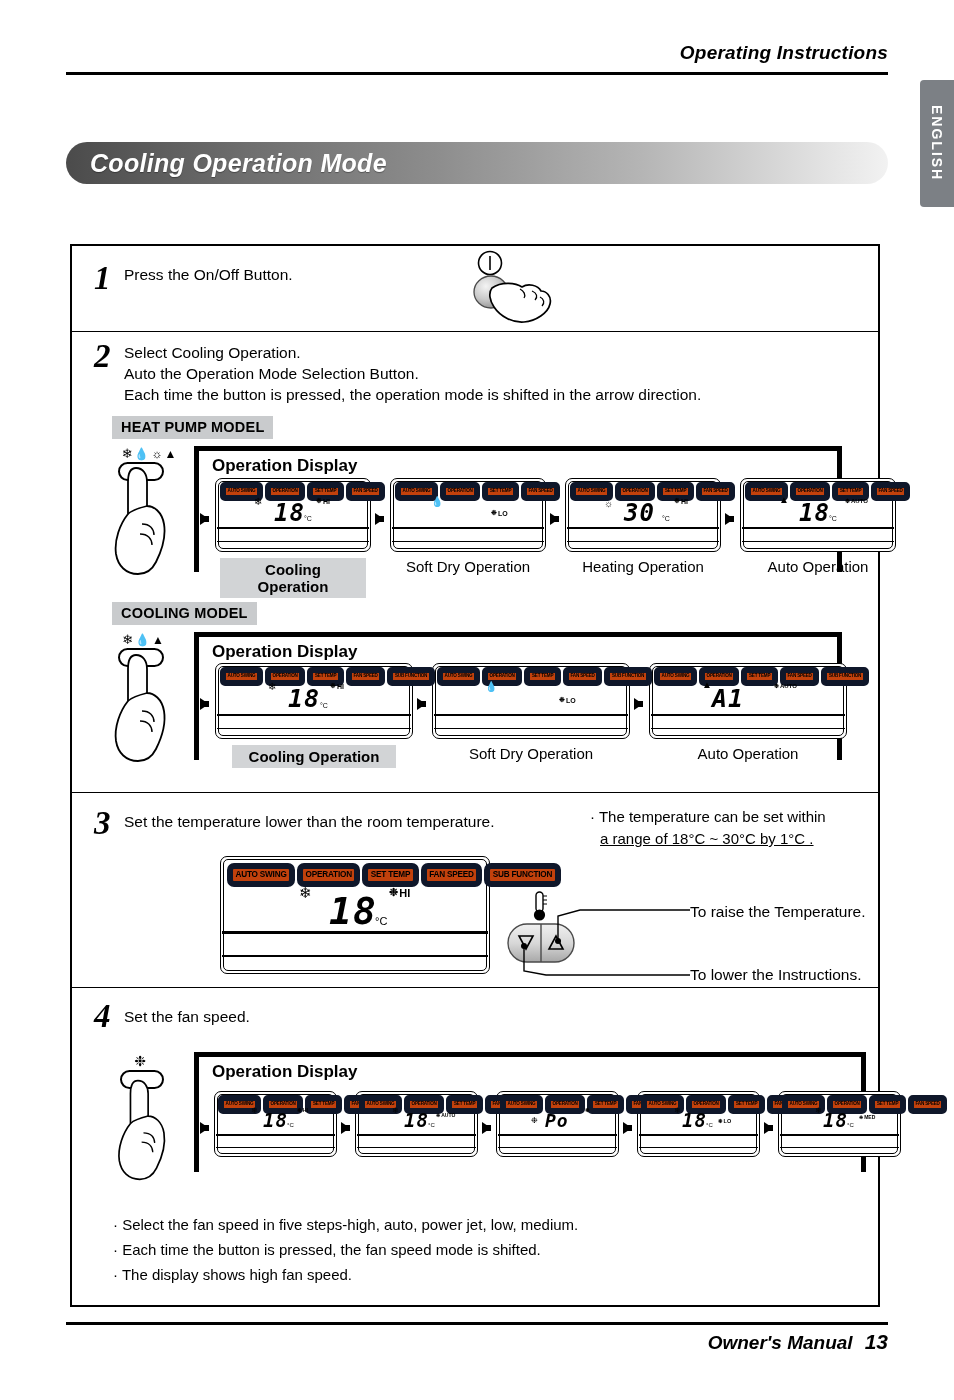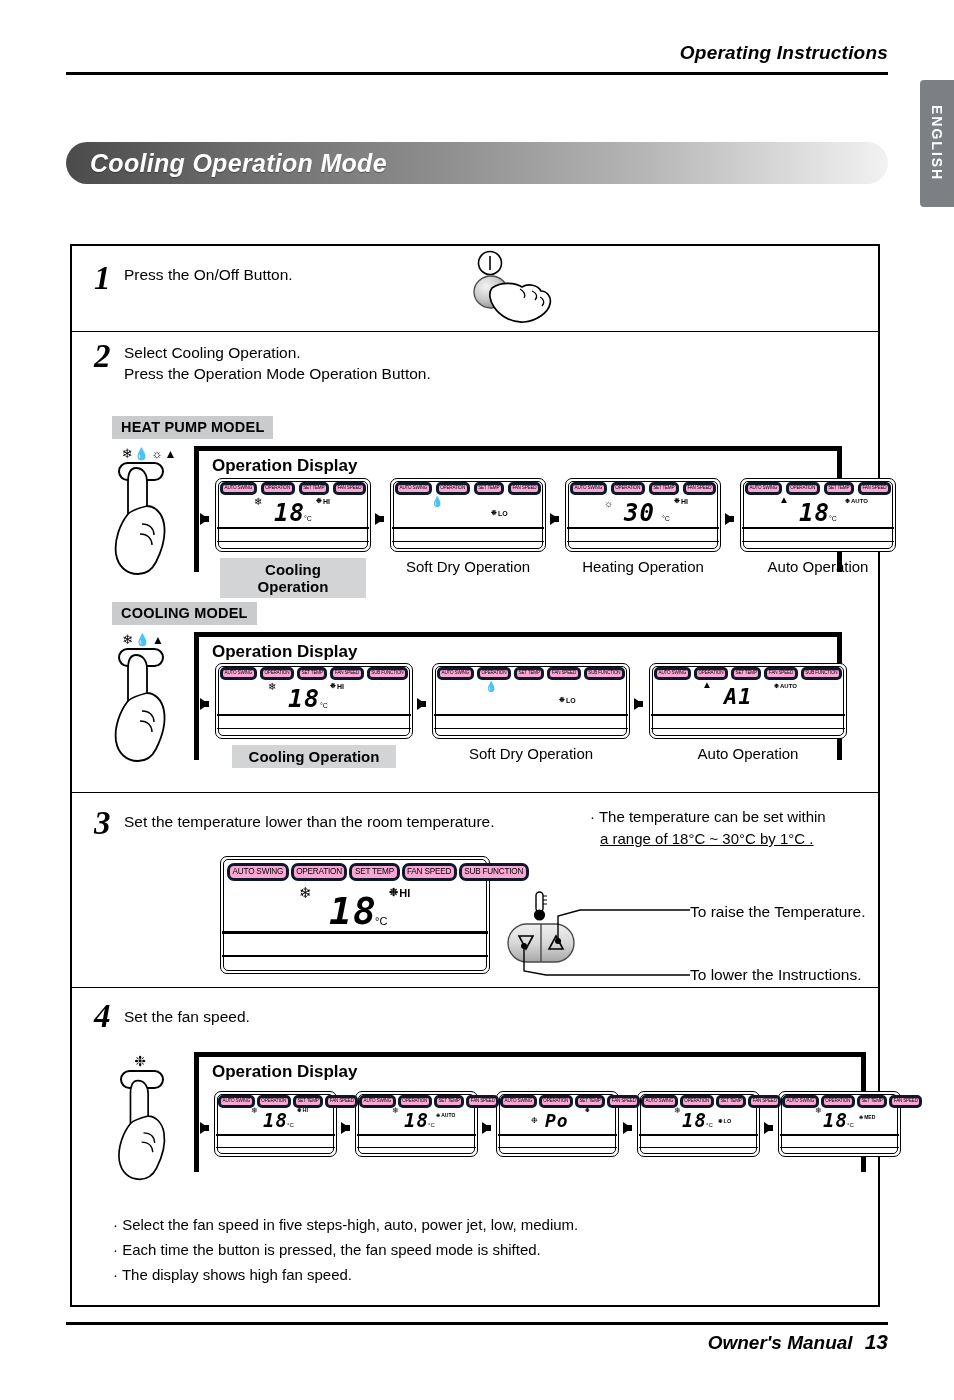--- a/index.html
+++ b/index.html
@@ -87,24 +87,24 @@
   .lcd .inner{
     position:absolute; inset:2px;
     border:1px solid #000; border-radius:5px;
   }
   .lcd .tags{
     position:absolute; left:4px; right:4px; top:3px;
     display:flex; justify-content:space-between; gap:2px;
     z-index:3;
   }
   .lcd .tag{
-    border:3px solid #0f172a; border-radius:7px;
-    font-size:6.2px; font-weight:normal; line-height:1;
+    border:6px solid #0f172a; border-radius:7px;
+    font-size:6.2px; font-weight:bold; line-height:1;
     padding:1.6px 2.5px 1.8px 2.5px; white-space:nowrap;
-    letter-spacing:-.2px; background:#f9a8d4;
+    letter-spacing:-.2px; background:#c2410c;
   }
   .lcd.small .tag{ font-size:4.6px; padding:1.2px 1.6px 1.3px 1.6px; border-radius:5px;}
   .lcd .modeicon{ position:absolute; z-index:3; font-size:11px; line-height:1; }
   .lcd .bignum{
     position:absolute; z-index:3;
     font-family:"DejaVu Sans Mono", monospace;
     font-weight:bold; font-style:italic;
     letter-spacing:1px;
   }
   .lcd .unit{ position:absolute; z-index:3; font-size:8px; }
@@ -186,21 +186,22 @@
       <ellipse cx="29" cy="42" rx="17" ry="16" fill="url(#btng)" stroke="#4a4a4a" stroke-width="1.3"></ellipse>
       <path d="M30 38 C40 31, 54 33, 60 37 C66 33, 76 35, 79 41 C84 41, 90 46, 88 54 C86 63, 74 71, 62 72 C50 73, 38 66, 32 57 C28 51, 26 43, 30 38 Z" fill="#fff" stroke="#000" stroke-width="1.7" stroke-linejoin="round"></path>
       <path d="M58 39 C62 41, 64 45, 62 48" fill="none" stroke="#000" stroke-width="1.3"></path>
       <path d="M70 41 C75 43, 76 47, 73 50" fill="none" stroke="#000" stroke-width="1.3"></path>
       <path d="M78 47 C82 49, 83 53, 80 56" fill="none" stroke="#000" stroke-width="1.3"></path>
     </svg>
   </div>
 
   <div class="stepnum" style="left:22px; top:94px;">2</div>
   <div class="steptext" style="left:52px; top:96px;">Select Cooling Operation.</div>
-  <div class="steptext" style="left:52px; top:117px;">Press the Operation Mode Operation Button.</div>
+  <div class="steptext" style="left:52px; top:117px;">Auto the Operation Mode Selection Button.</div>
+  <div class="steptext" style="left:52px; top:138px;">Each time the button is pressed, the operation mode is shifted in the arrow direction.</div>
 
   <div class="model-badge" style="left:40px; top:170px;">HEAT PUMP MODEL</div>
 
   <div class="remote" style="left:34px; top:198px; width:86px; height:135px;">
     <div class="icons" style="height:16px;">
       <span>❄</span>
       <span style="font-size:12px;">💧</span>
       <span style="font-size:12px;">☼</span>
       <span style="font-size:12px;">▲</span>
     </div>
@@ -378,21 +379,21 @@
   <div class="lcd small" style="left:577px; top:417px; width:198px; height:76px;">
     <div class="inner"></div>
     <div class="tags">
       <span class="tag">AUTO SWING</span>
       <span class="tag">OPERATION</span>
       <span class="tag">SET TEMP</span>
       <span class="tag">FAN SPEED</span>
       <span class="tag">SUB FUNCTION</span>
     </div>
     <div class="modeicon" style="left:52px; top:16px; font-size:10px;">▲</div>
-    <div class="bignum" style="left:74px; top:20px; font-size:22px;">A1</div>
+    <div class="bignum" style="left:62px; top:20px; font-size:25px;">A1</div>
     <div class="unit" style="left:112px; top:38px; font-size:7px;"></div>
     <div class="fanind" style="left:124px; top:18px; font-size:6px;">
       <span>❉</span>
         <span>AUTO</span>
     </div>
     <div class="hr1" style="top:50px;"></div>
     <div class="hr2" style="top:64px;"></div>
   </div>
   <div class="op-label" style="left:577px; top:499px; width:198px;">Auto Operation</div>
 

